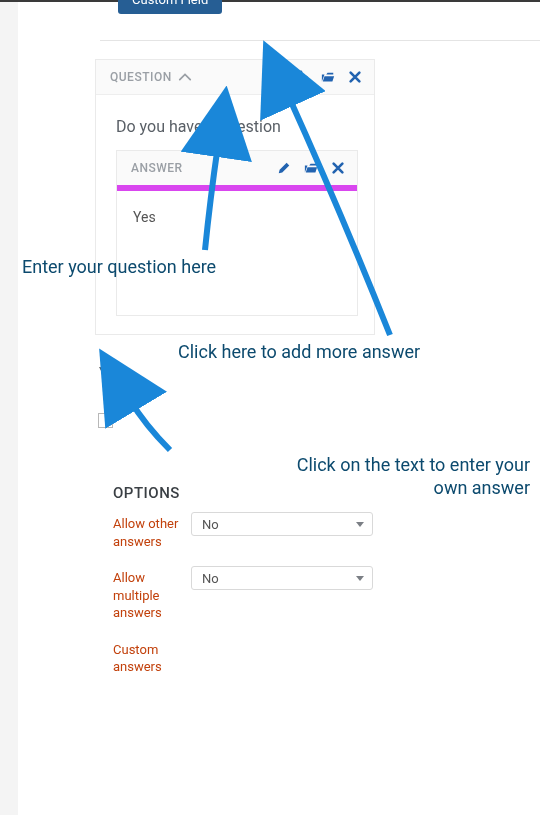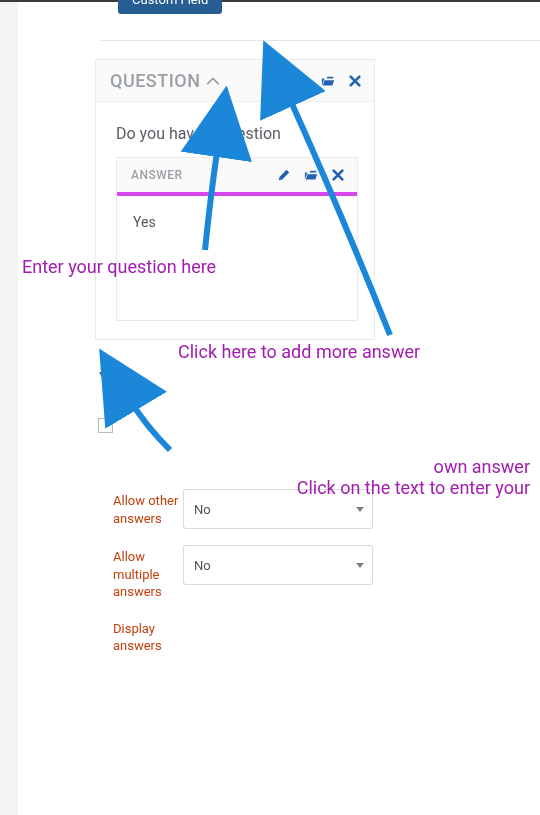--- a/index.html
+++ b/index.html
@@ -14,44 +14,44 @@
   }
   .custom-hold { position: relative; height: 10px; }
   .hr { border: none; border-top: 1px solid #e4e4e4; margin: 28px 0 0 82px; width: 450px; }
   .question-card {
     margin: 18px 0 0 77px; width: 280px; border: 1px solid #eaeaea; background: #fff;
   }
   .q-header {
     display: flex; align-items: center; justify-content: space-between;
     padding: 10px 12px 10px 14px; border-bottom: 1px solid #eee; background: #fafafa;
   }
-  .q-header-left { display: flex; align-items: center; gap: 6px; color: #9a9fa5; font-size: 18px; letter-spacing: .5px; font-weight: 500; }
+  .q-header-left { display: flex; align-items: center; gap: 6px; color: #9a9fa5; font-size: 12px; letter-spacing: .5px; font-weight: 500; }
   .q-header-right { display: flex; align-items: center; gap: 13px; color: #2263b0; }
   .q-body { padding: 22px 16px 18px 20px; }
   .q-text { color: #595f66; font-size: 16px; font-weight: 400; }
   .answer-card { margin: 14px 0 0 0; border: 1px solid #eaeaea; background:#fff; }
-  .a-header { display: flex; align-items: center; justify-content: space-between; padding: 10px 12px 10px 14px; border-bottom: 4px solid #d946ef; background:#fafafa;}
+  .a-header { display: flex; align-items: center; justify-content: space-between; padding: 10px 12px 10px 14px; border-bottom: 6px solid #d946ef; background:#fafafa;}
   .a-header-left { color: #9a9fa5; font-size: 12px; letter-spacing: .5px; font-weight: 500; }
   .a-header-right { display: flex; align-items: center; gap: 13px; color: #2263b0; }
   .a-body { padding: 18px 16px 90px 16px; color: #555; font-size: 14px; }
   .yes-row { margin: 30px 0 0 77px; display:flex; align-items:center; gap: 22px; }
   .yes-text { color: #555; font-size: 14px; margin-left: 4px; }
   .chk { width: 15px; height: 15px; border: 1px solid #b8b8b8; margin-top: 32px; margin-left: 3px; }
   .options-block { margin: 56px 0 0 95px; width: 260px; }
   .opts-title { color: #3a3f44; font-size: 15px; letter-spacing: .5px; font-weight: 500; margin-bottom: 10px; }
   .opt-row { display: flex; align-items: flex-start; margin-bottom: 16px; }
   .opt-label { width: 70px; color: #c2410c; font-size: 13px; line-height: 1.35; padding-top: 3px; }
   .select {
-    flex: 1; border: 1px solid #d9d9d9; border-radius: 3px; height: 40px;
+    flex: 1; border: 1px solid #d9d9d9; border-radius: 3px; height: 24px;
     display: flex; align-items: center; justify-content: space-between;
-    padding: 0 8px 0 10px; color: #555; font-size: 13px; background: #fff;
+    padding: 0 8px 0 10px; color: #555; font-size: 13px; background: #fff; margin-left: 8px;
   }
   .caret-down { width: 0; height: 0; border-left: 4px solid transparent; border-right: 4px solid transparent; border-top: 5px solid #7b7f85; }
   .annot {
-    position: absolute; color: #a21caf; font-size: 18px; font-weight: 400;
+    position: absolute; color: #0c4a6e; font-size: 18px; font-weight: 400;
     pointer-events: none;
   }
   .svg-arrows { position: absolute; top: 0; left: 0; pointer-events: none; }
   svg.ico { width: 14px; height: 14px; display: block; }
   .ico-chev-up { width: 11px; height: 11px; }
 </style>
 </head>
 <body>
 
 <div class="topbar"></div>
@@ -115,50 +115,51 @@
     </div>
 
     <div class="yes-row">
       <div style="display:flex; flex-direction:column;">
         <span class="yes-text">Yes</span>
         <span class="chk"></span>
       </div>
     </div>
 
     <div class="options-block">
+      <div class="opts-title">OPTIONS</div>
 
       <div class="opt-row">
         <div class="opt-label">Allow other answers</div>
         <div class="select">
           <span>No</span>
           <span class="caret-down"></span>
         </div>
       </div>
 
       <div class="opt-row">
         <div class="opt-label">Allow multiple answers</div>
         <div class="select">
           <span>No</span>
           <span class="caret-down"></span>
         </div>
       </div>
 
       <div class="opt-row">
-        <div class="opt-label">Display answers</div>
+        <div class="opt-label">Custom answers</div>
       </div>
     </div>
 
   </div>
 </div>
 
 <div class="annot" style="top:256px; left:22px;">Enter your question here</div>
 <div class="annot" style="top:341px; left:178px;">Click here to add more answer</div>
 <div class="annot" style="top:454px; left:190px; text-align:right; width:340px;">
+  <div>Click on the text to enter your</div>
   <div style="margin-top:2px;">own answer</div>
-  <div>Click on the text to enter your</div>
 </div>
 
 <svg class="svg-arrows" width="540" height="815">
   <defs>
     <marker id="ah" markerWidth="12" markerHeight="12" refX="2" refY="6" orient="auto">
       <path d="M0,0 L0,12 L12,6 z" fill="#1a87d9"></path>
     </marker>
   </defs>
 
   <path d="M 205 250 Q 210 200 218 145" stroke="#1a87d9" stroke-width="6" fill="none" marker-end="url(#ah)"></path>

